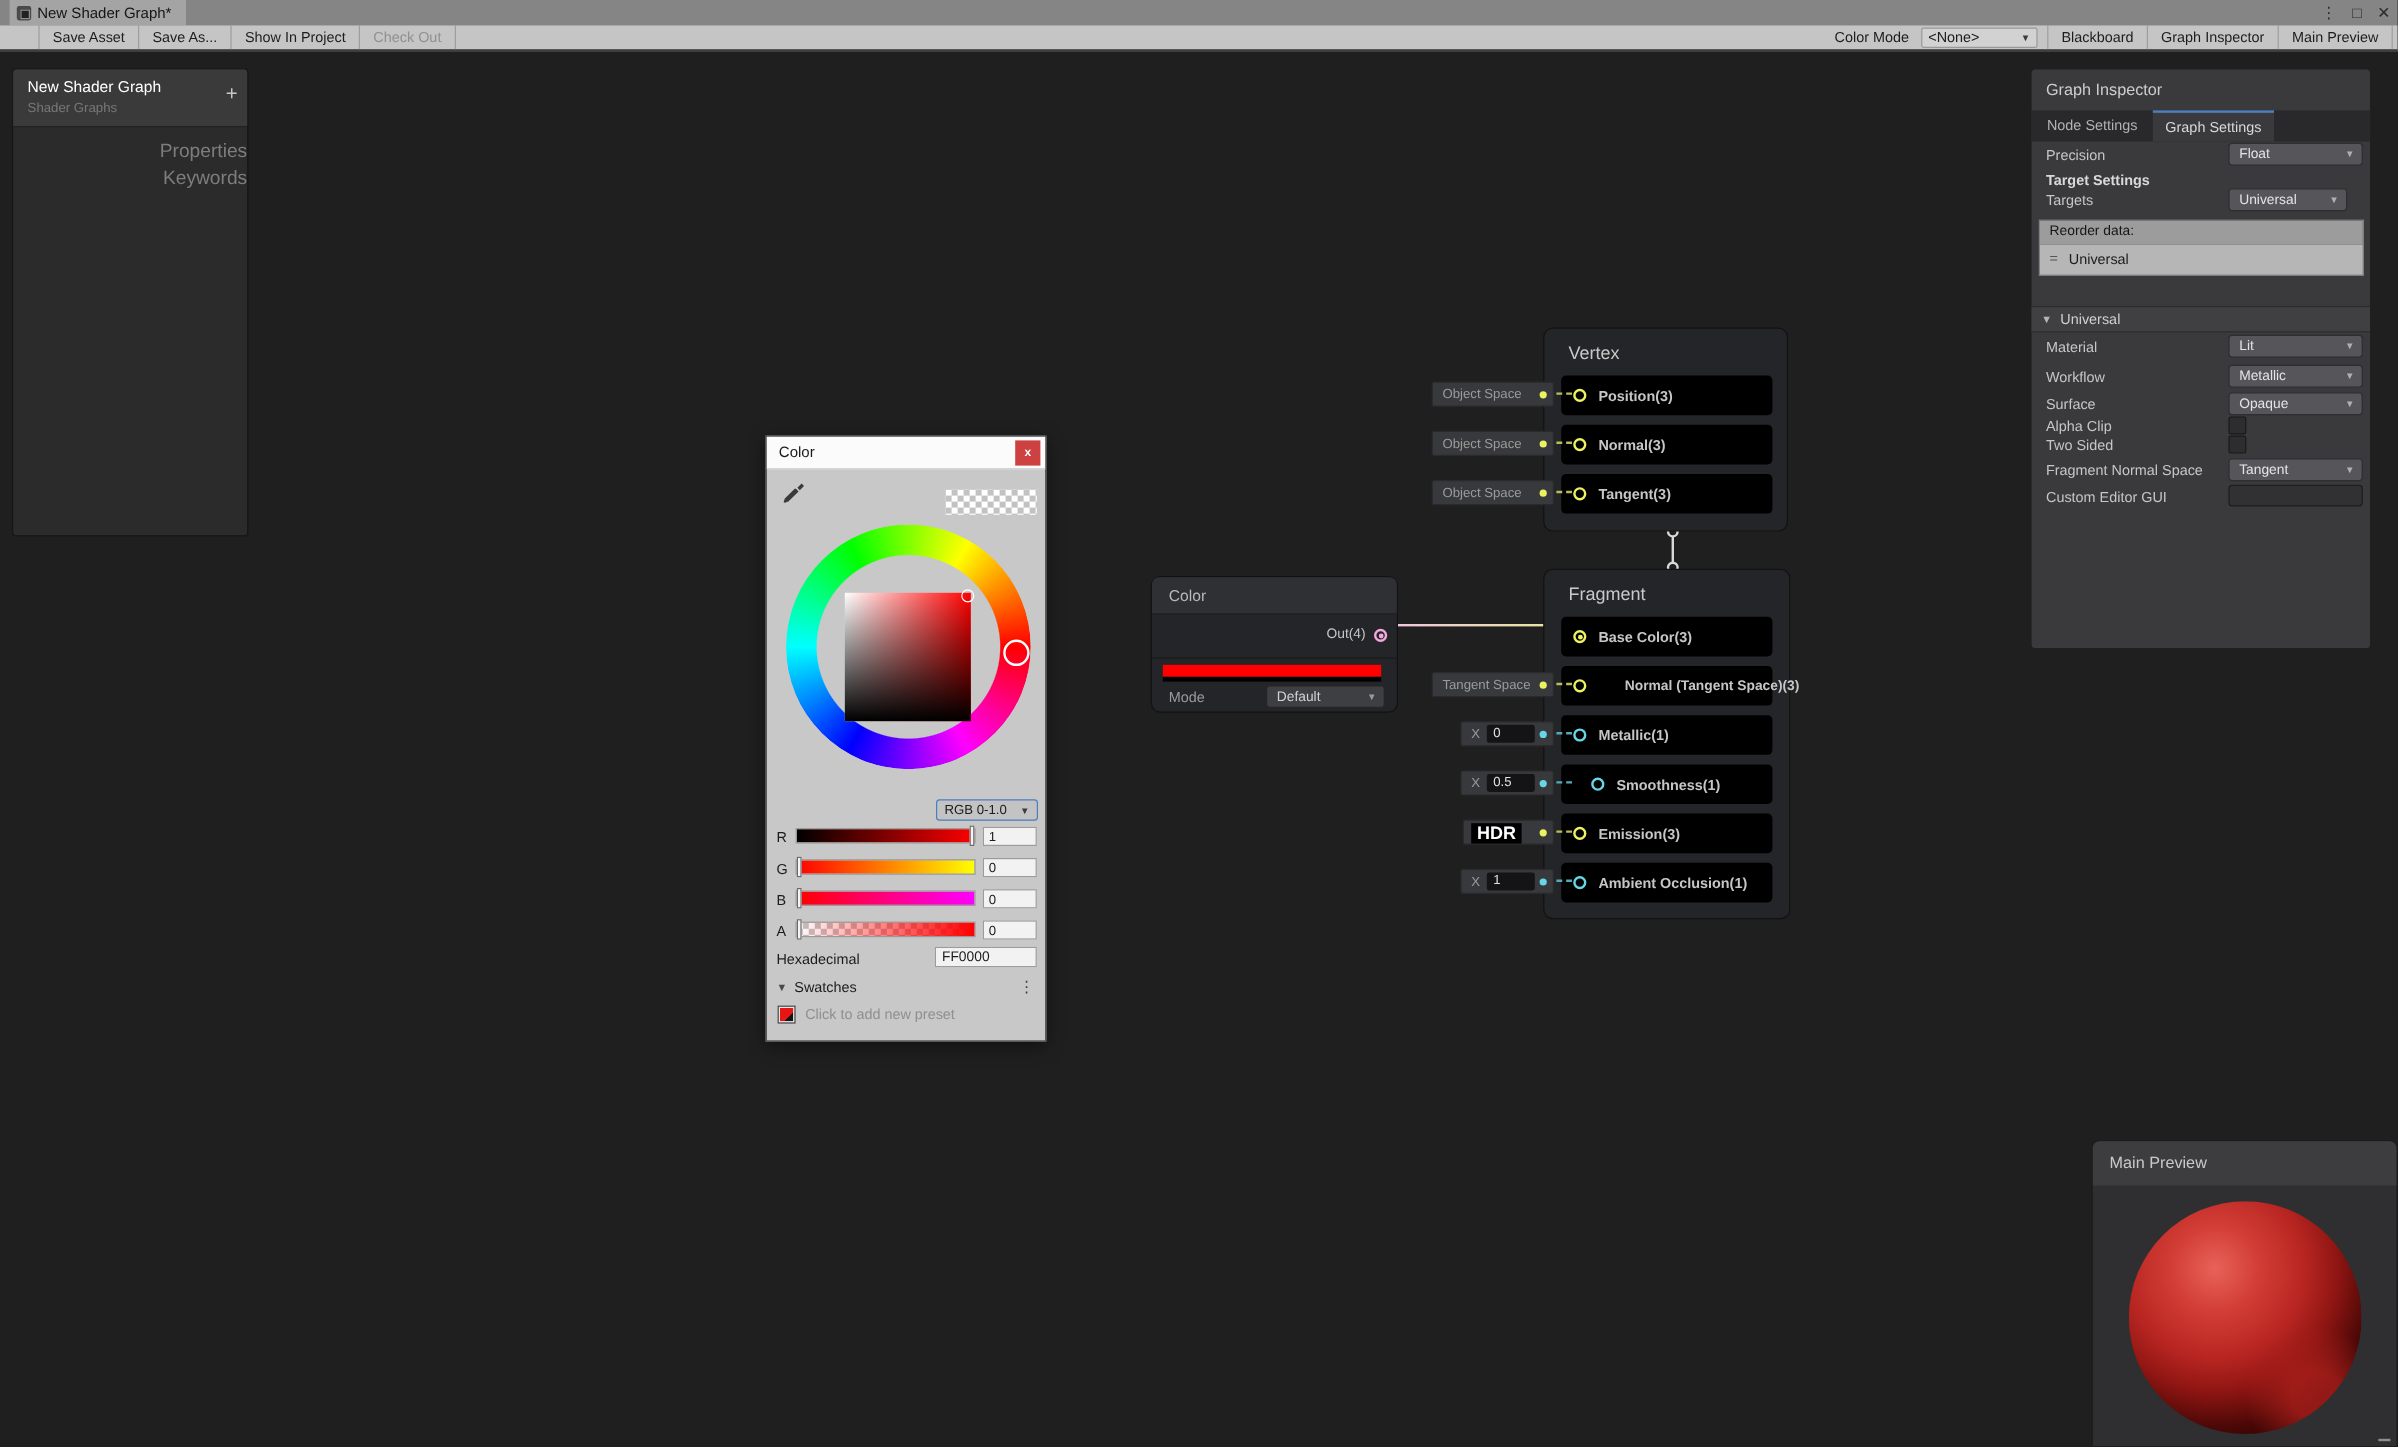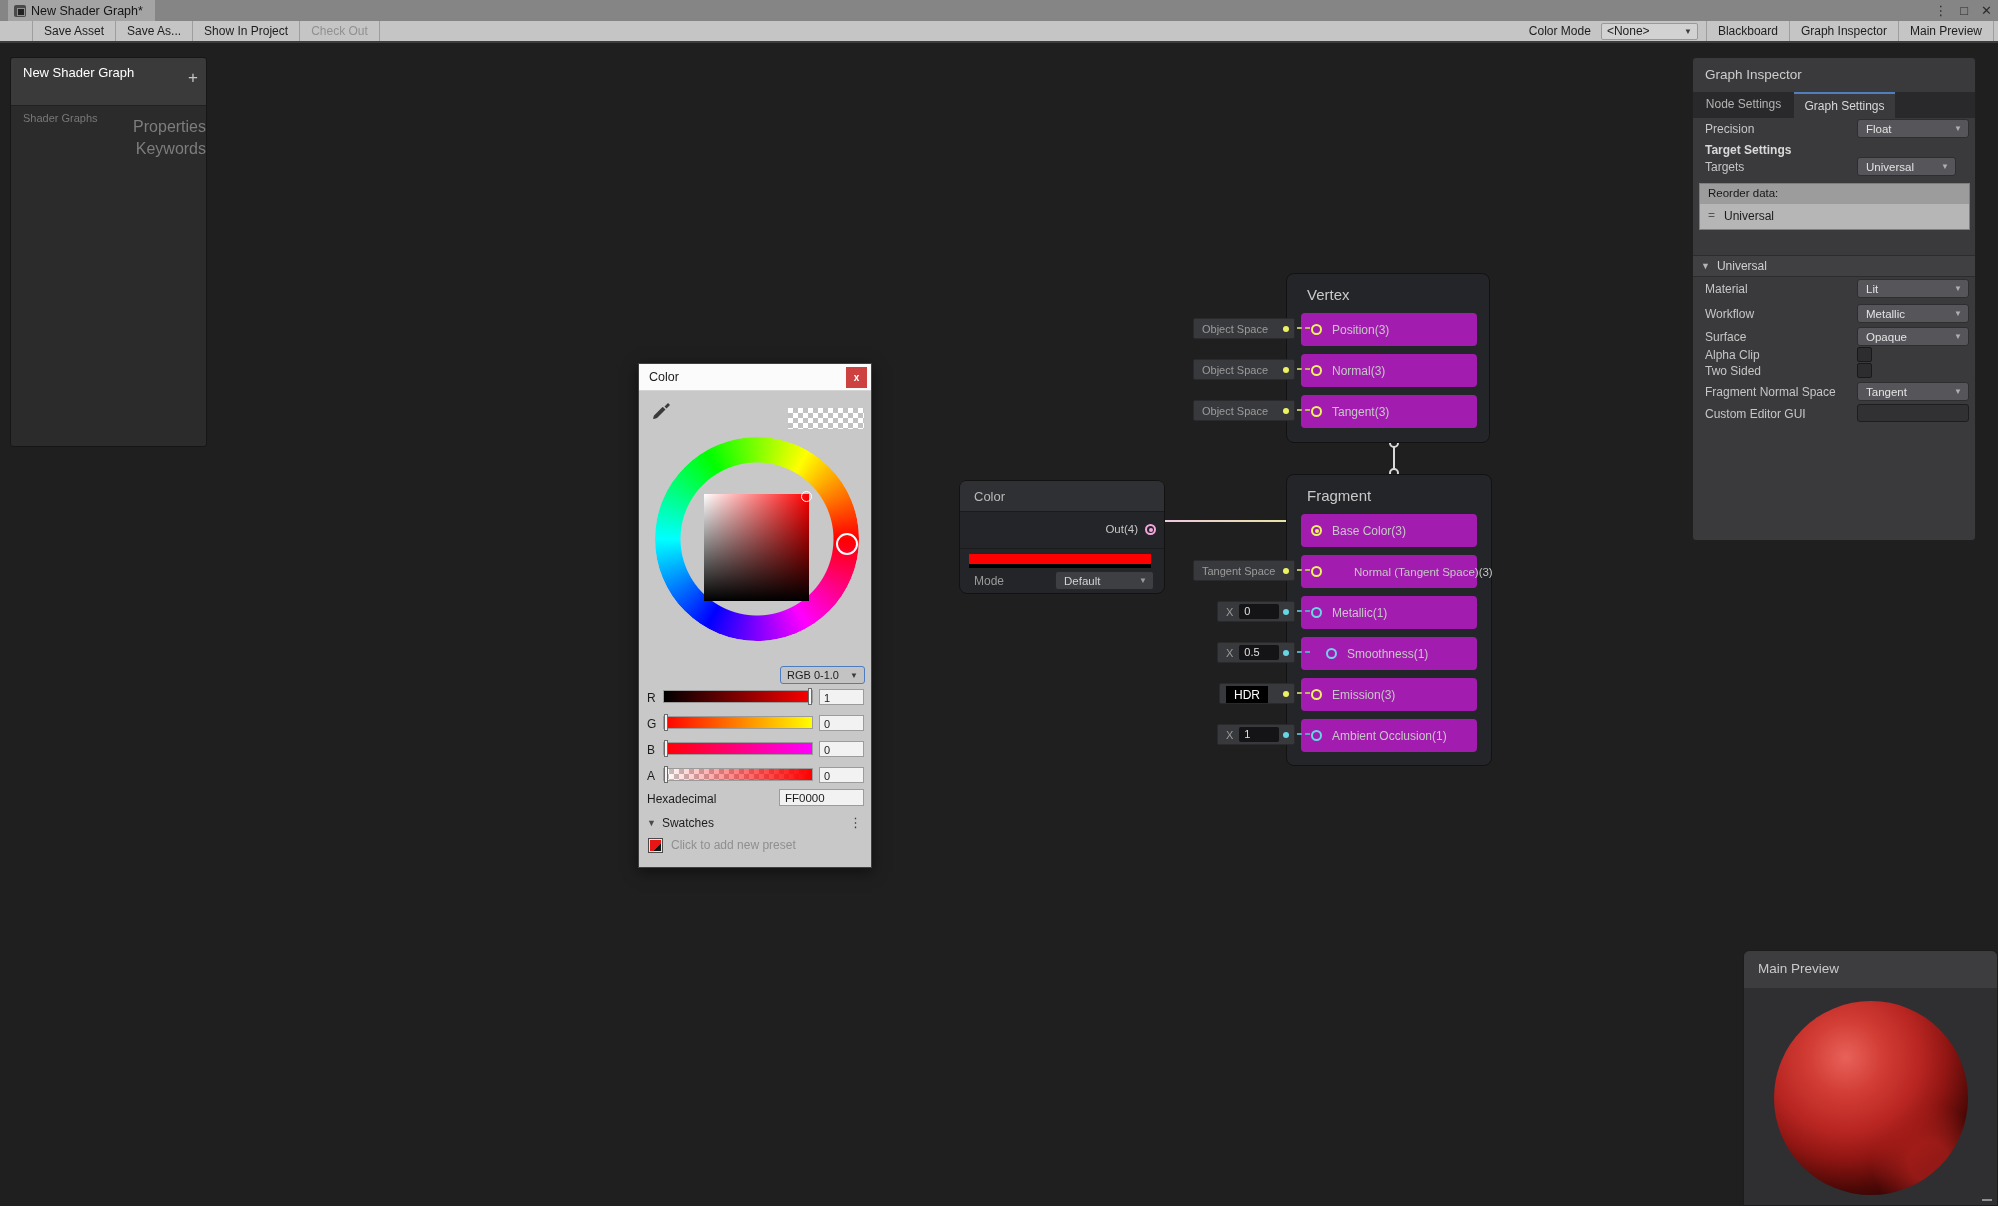--- a/index.html
+++ b/index.html
@@ -31,21 +31,21 @@
   .dd-arrow { font-size:8px; color:#3c3c3c; }
 
   
   .canvas { position:absolute; left:0; top:43px; width:1998px; height:1163px; background:#1f1f20; }
 
   
   .blackboard { position:absolute; left:10px; top:14px; width:197px; height:390px;
                 background:#2b2b2c; border:1px solid #161616; border-radius:3px; }
   .bb-head { height:48px; background:#3a3a3b; border-bottom:1px solid #212121; border-radius:3px 3px 0 0; position:relative; }
   .bb-title { position:absolute; left:12px; top:7px; font-size:13px; color:#ffffff; }
-  .bb-sub { position:absolute; left:12px; top:26px; font-size:11px; color:#787878;margin-top:28px; }
+  .bb-sub { position:absolute; left:12px; top:26px; font-size:11px; color:#787878; }
   .bb-plus { position:absolute; right:8px; top:11px; font-size:17px; color:#c6c6c6; line-height:1; }
   .bb-item { padding-left:12px; line-height:22px; font-size:16px; color:#7d7d7d;text-align:right; }
   .bb-items { padding-top:10px; }
 
   
   .cwin { position:absolute; left:638px; top:320px; width:234px; height:505px;
           background:#c8c8c8; border:1px solid #3f3f3f; box-shadow:0 4px 14px rgba(0,0,0,.5); }
   .cwin-title { height:27px; background:#fbfbfb; border-bottom:1px solid #d5d5d5; position:relative; }
   .cwin-title-text { position:absolute; left:10px; top:6px; font-size:12.5px; color:#1c1c1c; }
   .cwin-close { position:absolute; right:4px; top:3px; width:21px; height:21px; background:#cd4140;
@@ -78,41 +78,41 @@
   .sw-head { position:absolute; left:8px; top:452px; font-size:12px; color:#1c1c1c; display:flex; gap:6px; align-items:center; }
   .fold-arrow { font-size:9px; color:#4a4a4a; }
   .kebab { position:absolute; right:9px; top:451px; color:#3e3e3e; font-size:13px; letter-spacing:0; }
   .preset-icon { position:absolute; left:10px; top:475px; width:13px; height:13px; border:1px solid #e8e8e8;
                  outline:1px solid #4a4a4a; background:linear-gradient(135deg, #e81515 0 66%, #141414 66%); }
   .preset-text { position:absolute; left:32px; top:474px; font-size:12px; color:#8f8f8f; }
 
   
   .gnode { position:absolute; background:#242528; border:1px solid #121212; border-radius:8px; }
   .gnode-title { font-size:15px; color:#c9c9c9; padding:12px 0 0 20px; }
-  .slot { position:absolute; left:14px; width:176px; height:33px; background:#a21caf; border-radius:4px;
-          display:flex; align-items:center; }
+  .slot { position:absolute; left:14px; width:176px; height:33px; background:#000000; border-radius:4px;
+          display:flex; align-items:center;font-weight:bold; }
   .port { width:11px; height:11px; border-radius:50%; border:2px solid; margin-left:10px;
           display:flex; align-items:center; justify-content:center; flex:none; }
   .p-yellow { border-color:#edf263; }
   .p-cyan { border-color:#67d7e6; }
   .port .pdot { width:4px; height:4px; border-radius:50%; }
   .p-yellow .pdot { background:#edf263; }
   .slot-label { font-size:12px; color:#c6c6c6; margin-left:10px; white-space:nowrap; }
 
   .chip { position:absolute; height:21px; background:#38393c; border-radius:2px; border:1px solid #2a2a2d;
           display:flex; align-items:center; font-size:11px; color:#9b9b9b; }
   .chip-text { padding-left:8px; }
   .chipdot { position:absolute; right:5px; top:7px; width:6px; height:6px; border-radius:50%; }
   .cd-yellow { background:#edf263; } .cd-cyan { background:#67d7e6; }
   .dash { position:absolute; width:13px; border-top:2px dashed; }
   .dash-yellow { border-color:#b9bd55; } .dash-cyan { border-color:#55aab8; }
   .xval { margin-left:6px; width:40px; height:15px; background:#141416; border-radius:2px;
           font-size:11px; color:#e0e0e0; padding:1px 0 0 5px; }
   .hdrbox { position:absolute; left:6px; top:2px; width:42px; height:17px; background:#000;
-            color:#fff; font-size:12px; font-weight:normal; display:flex; align-items:center; justify-content:center; }
+            color:#fff; font-size:15px; font-weight:bold; display:flex; align-items:center; justify-content:center; }
 
   .wire { position:absolute; left:1153px; top:477px; width:135px; height:2px;
           background:linear-gradient(to right, #f0c4e4, #e6e5a2); }
   .vconn-line { position:absolute; left:1393px; top:404px; width:2px; height:23px; background:#d9d9d9; }
   .vconn-c { position:absolute; width:10px; height:10px; border:2px solid #d9d9d9; border-radius:50%; background:#1f1f20; }
 
   
   .cnode-head { height:31px; background:#2f3034; border-bottom:1px solid #1b1b1b; border-radius:6px 6px 0 0; }
   .cnode-head div { padding:8px 0 0 14px; font-size:13px; color:#b9b9b9; }
   .outrow { position:relative; height:37px; border-bottom:1px solid #1b1b1b; }

